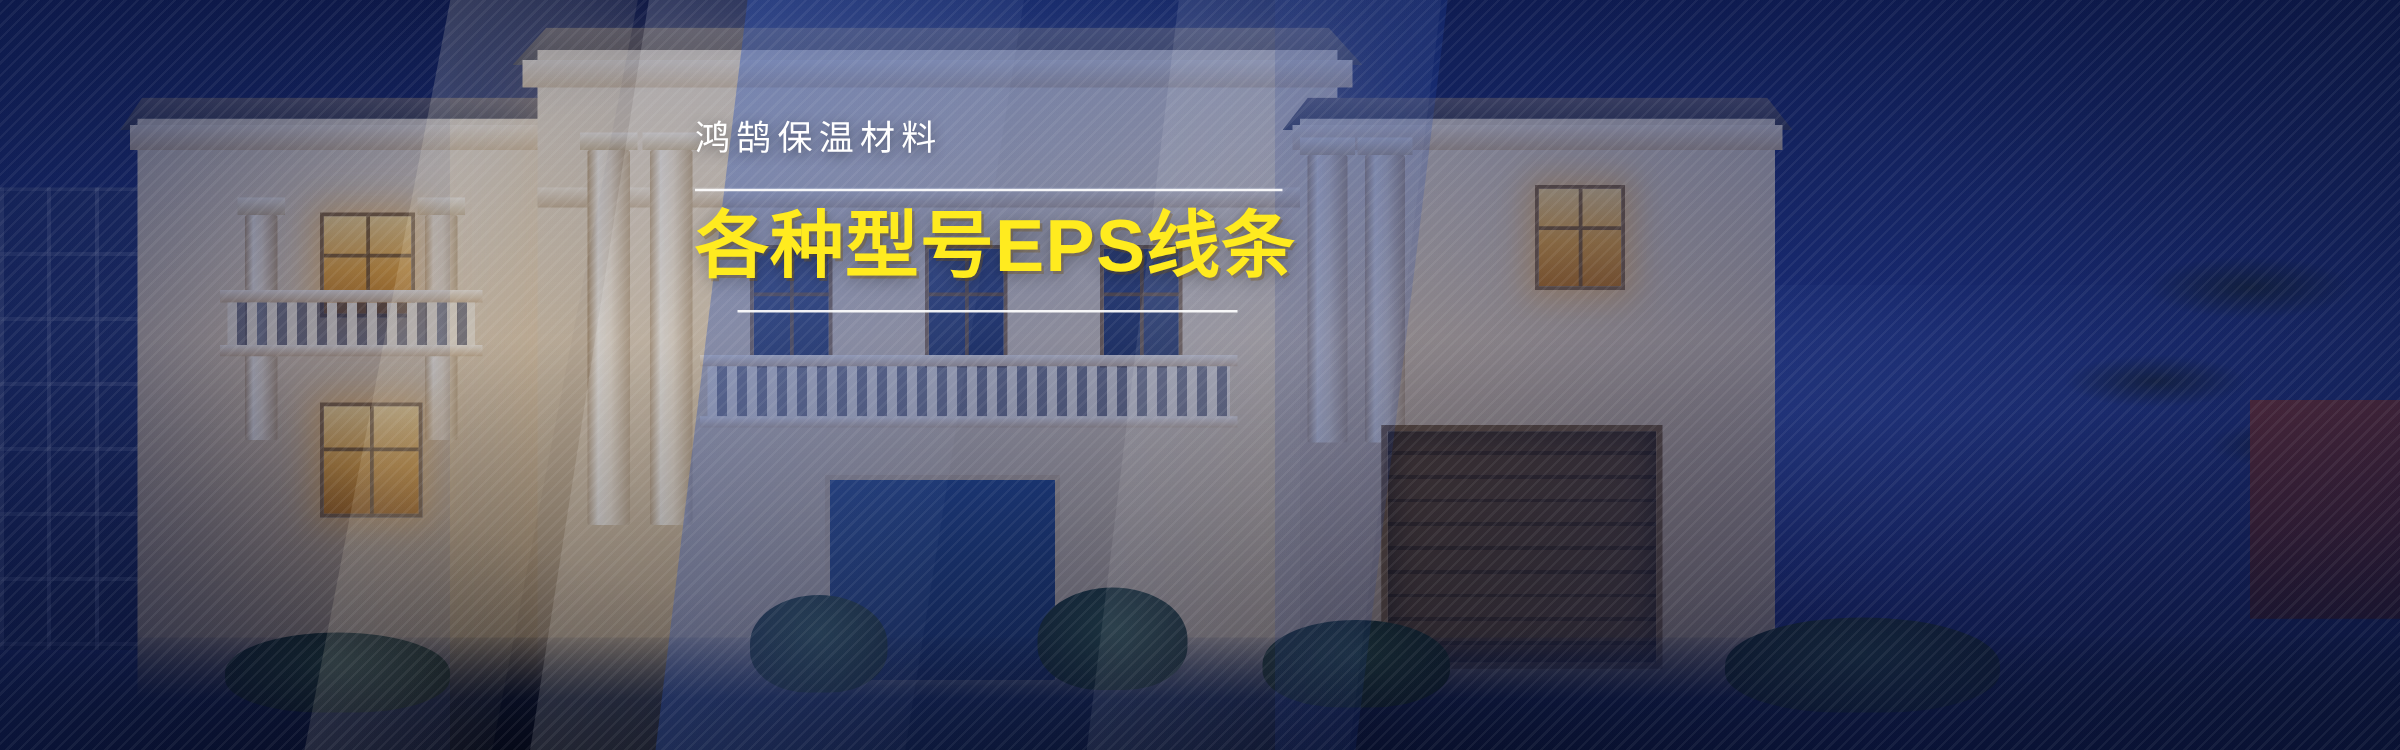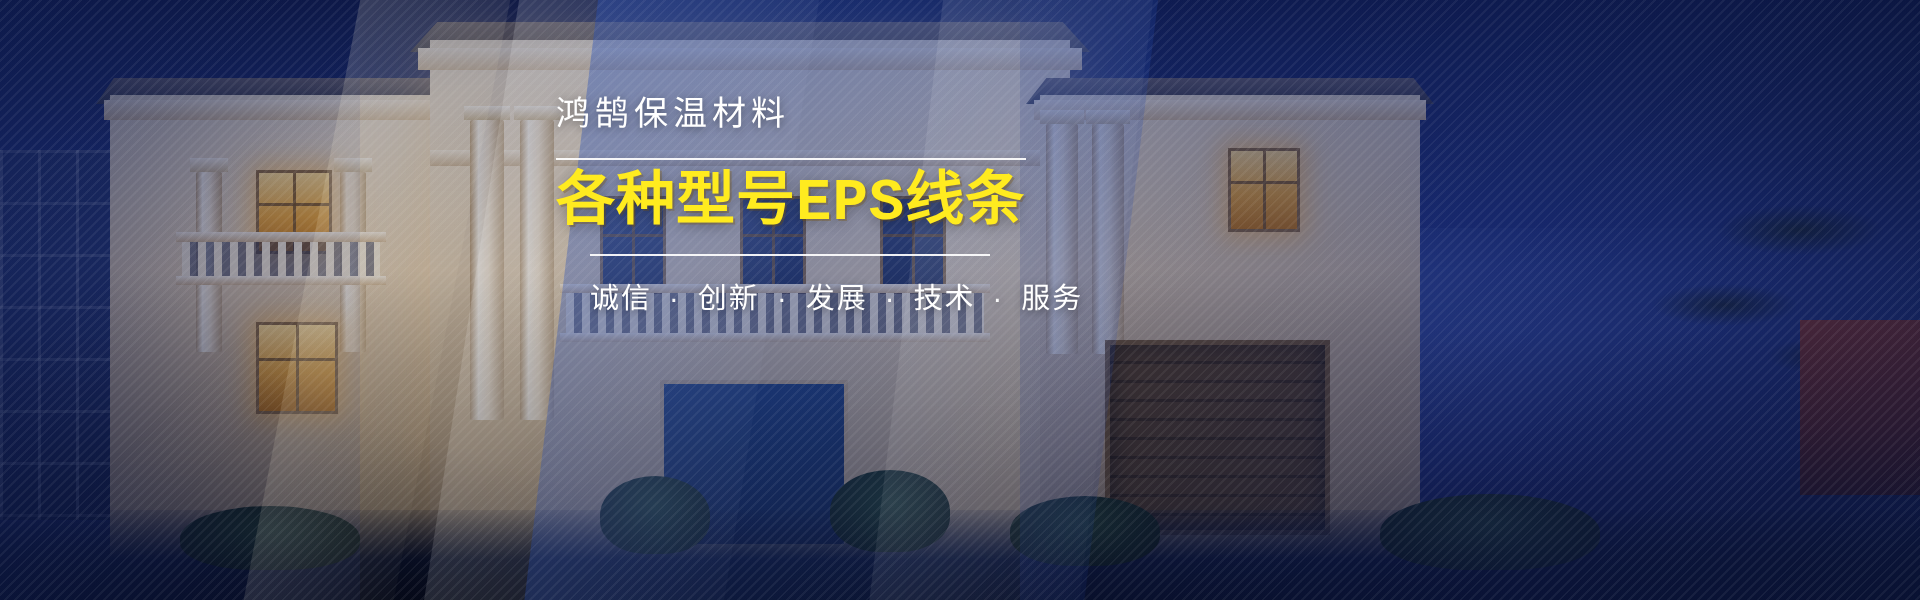--- a/index.html
+++ b/index.html
@@ -259,42 +259,41 @@
 
   
   .copy {
     position: absolute;
     left: 556px;
     top: 96px;
     width: 470px;
     z-index: 40;
   }
   .brand {
-    font-size: 34px;
+    font-size: 28px;
     line-height: 1.05;
     color: #ffffff;
     letter-spacing: 5px;
     font-weight: 400;
     text-shadow: 0 2px 10px rgba(0,0,0,0.45);
     white-space: nowrap;
   }
   .rule {
     height: 2px;
     background: rgba(255,255,255,0.92);
     margin: 26px 0 0 0;
     width: 470px;
   }
   .rule.lower {
     margin-top: 20px;
     width: 400px;
     margin-left: 34px;
   }
   .headline {
     margin-top: 14px;
-    font-family: Liberation Mono, monospace;
   }
   .headline-line {
     font-size: 59px;
     line-height: 1.03;
     font-weight: 700;
     color: #ffeb1f;
     letter-spacing: 1px;
     white-space: nowrap;
     text-shadow:
       2px 2px 0 rgba(120,80,0,0.30),
@@ -411,26 +410,15 @@
     <div class="brand">鸿鹄保温材料</div>
 
     <div class="rule"></div>
 
     <div class="headline">
       <div class="headline-line">各种型号EPS线条</div>
     </div>
 
     <div class="rule lower"></div>
 
-    <div class="tagline">
-      <span>诚信</span>
-      <span class="sep">·</span>
-      <span>创新</span>
-      <span class="sep">·</span>
-      <span>发展</span>
-      <span class="sep">·</span>
-      <span>技术</span>
-      <span class="sep">·</span>
-      <span>服务</span>
-    </div>
 
   </div>
 </div>
 
 </body></html>

